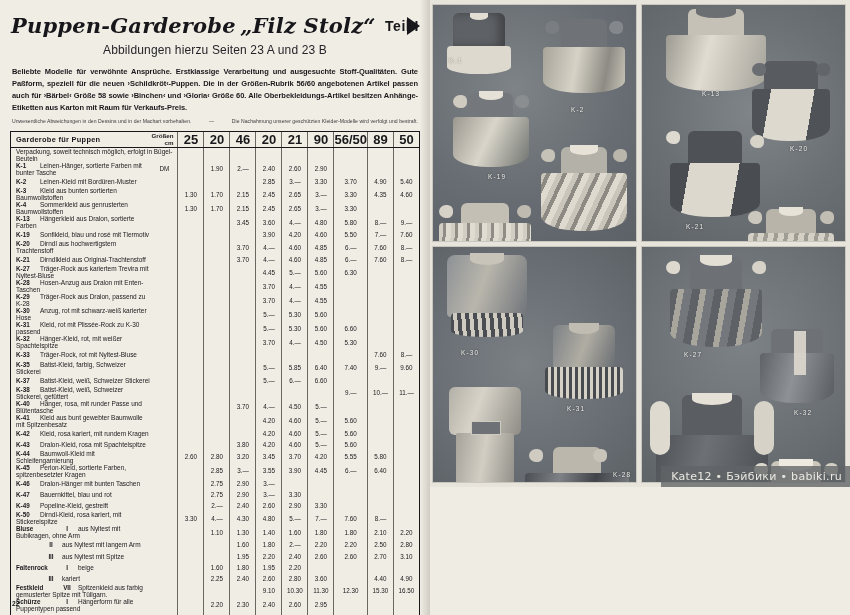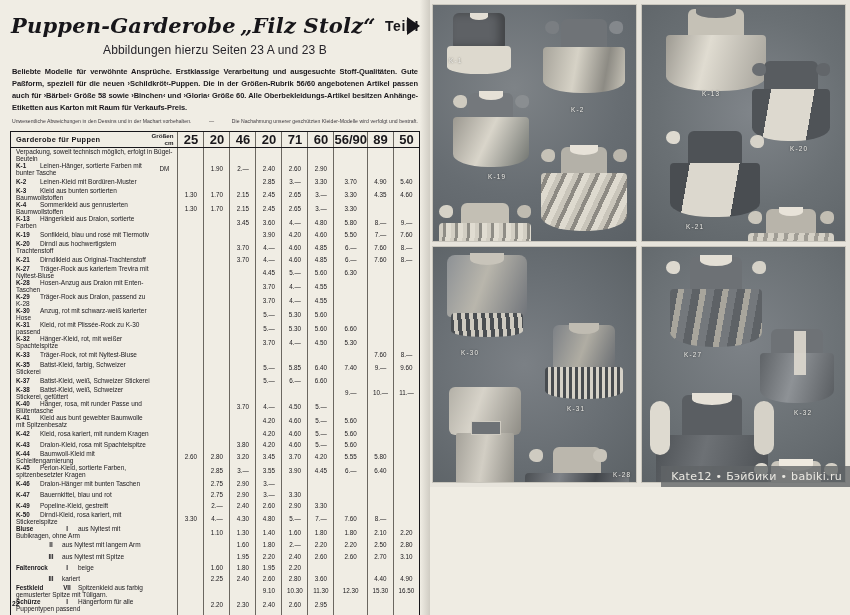--- a/index.html
+++ b/index.html
@@ -229,23 +229,23 @@
     <div class="tbl-wrap">
       <table class="price">
         <thead>
           <tr class="hdr-row">
             <td class="c-desc c-desc-head">Garderobe für Puppen</td>
             <td class="gr-label">Größen cm</td>
             <td class="sizecol sizehead">25</td>
             <td class="sizecol sizehead">20</td>
             <td class="sizecol sizehead">46</td>
             <td class="sizecol sizehead">20</td>
-            <td class="sizecol sizehead">71</td>
-            <td class="sizecol sizehead">60</td>
-            <td class="sizecol sizehead">56/90</td>
+            <td class="sizecol sizehead">21</td>
+            <td class="sizecol sizehead">90</td>
+            <td class="sizecol sizehead">56/50</td>
             <td class="sizecol sizehead">89</td>
             <td class="sizecol sizehead">50</td>
           </tr>
         </thead>
         <tbody id="tbody">
             <tr class="pack-note">
               <td class="c-desc" colspan="2">Verpackung, soweit technisch möglich, erfolgt in Bügel-Beuteln</td>
               <td class="sizecol"></td>
               <td class="sizecol"></td>
               <td class="sizecol"></td>

